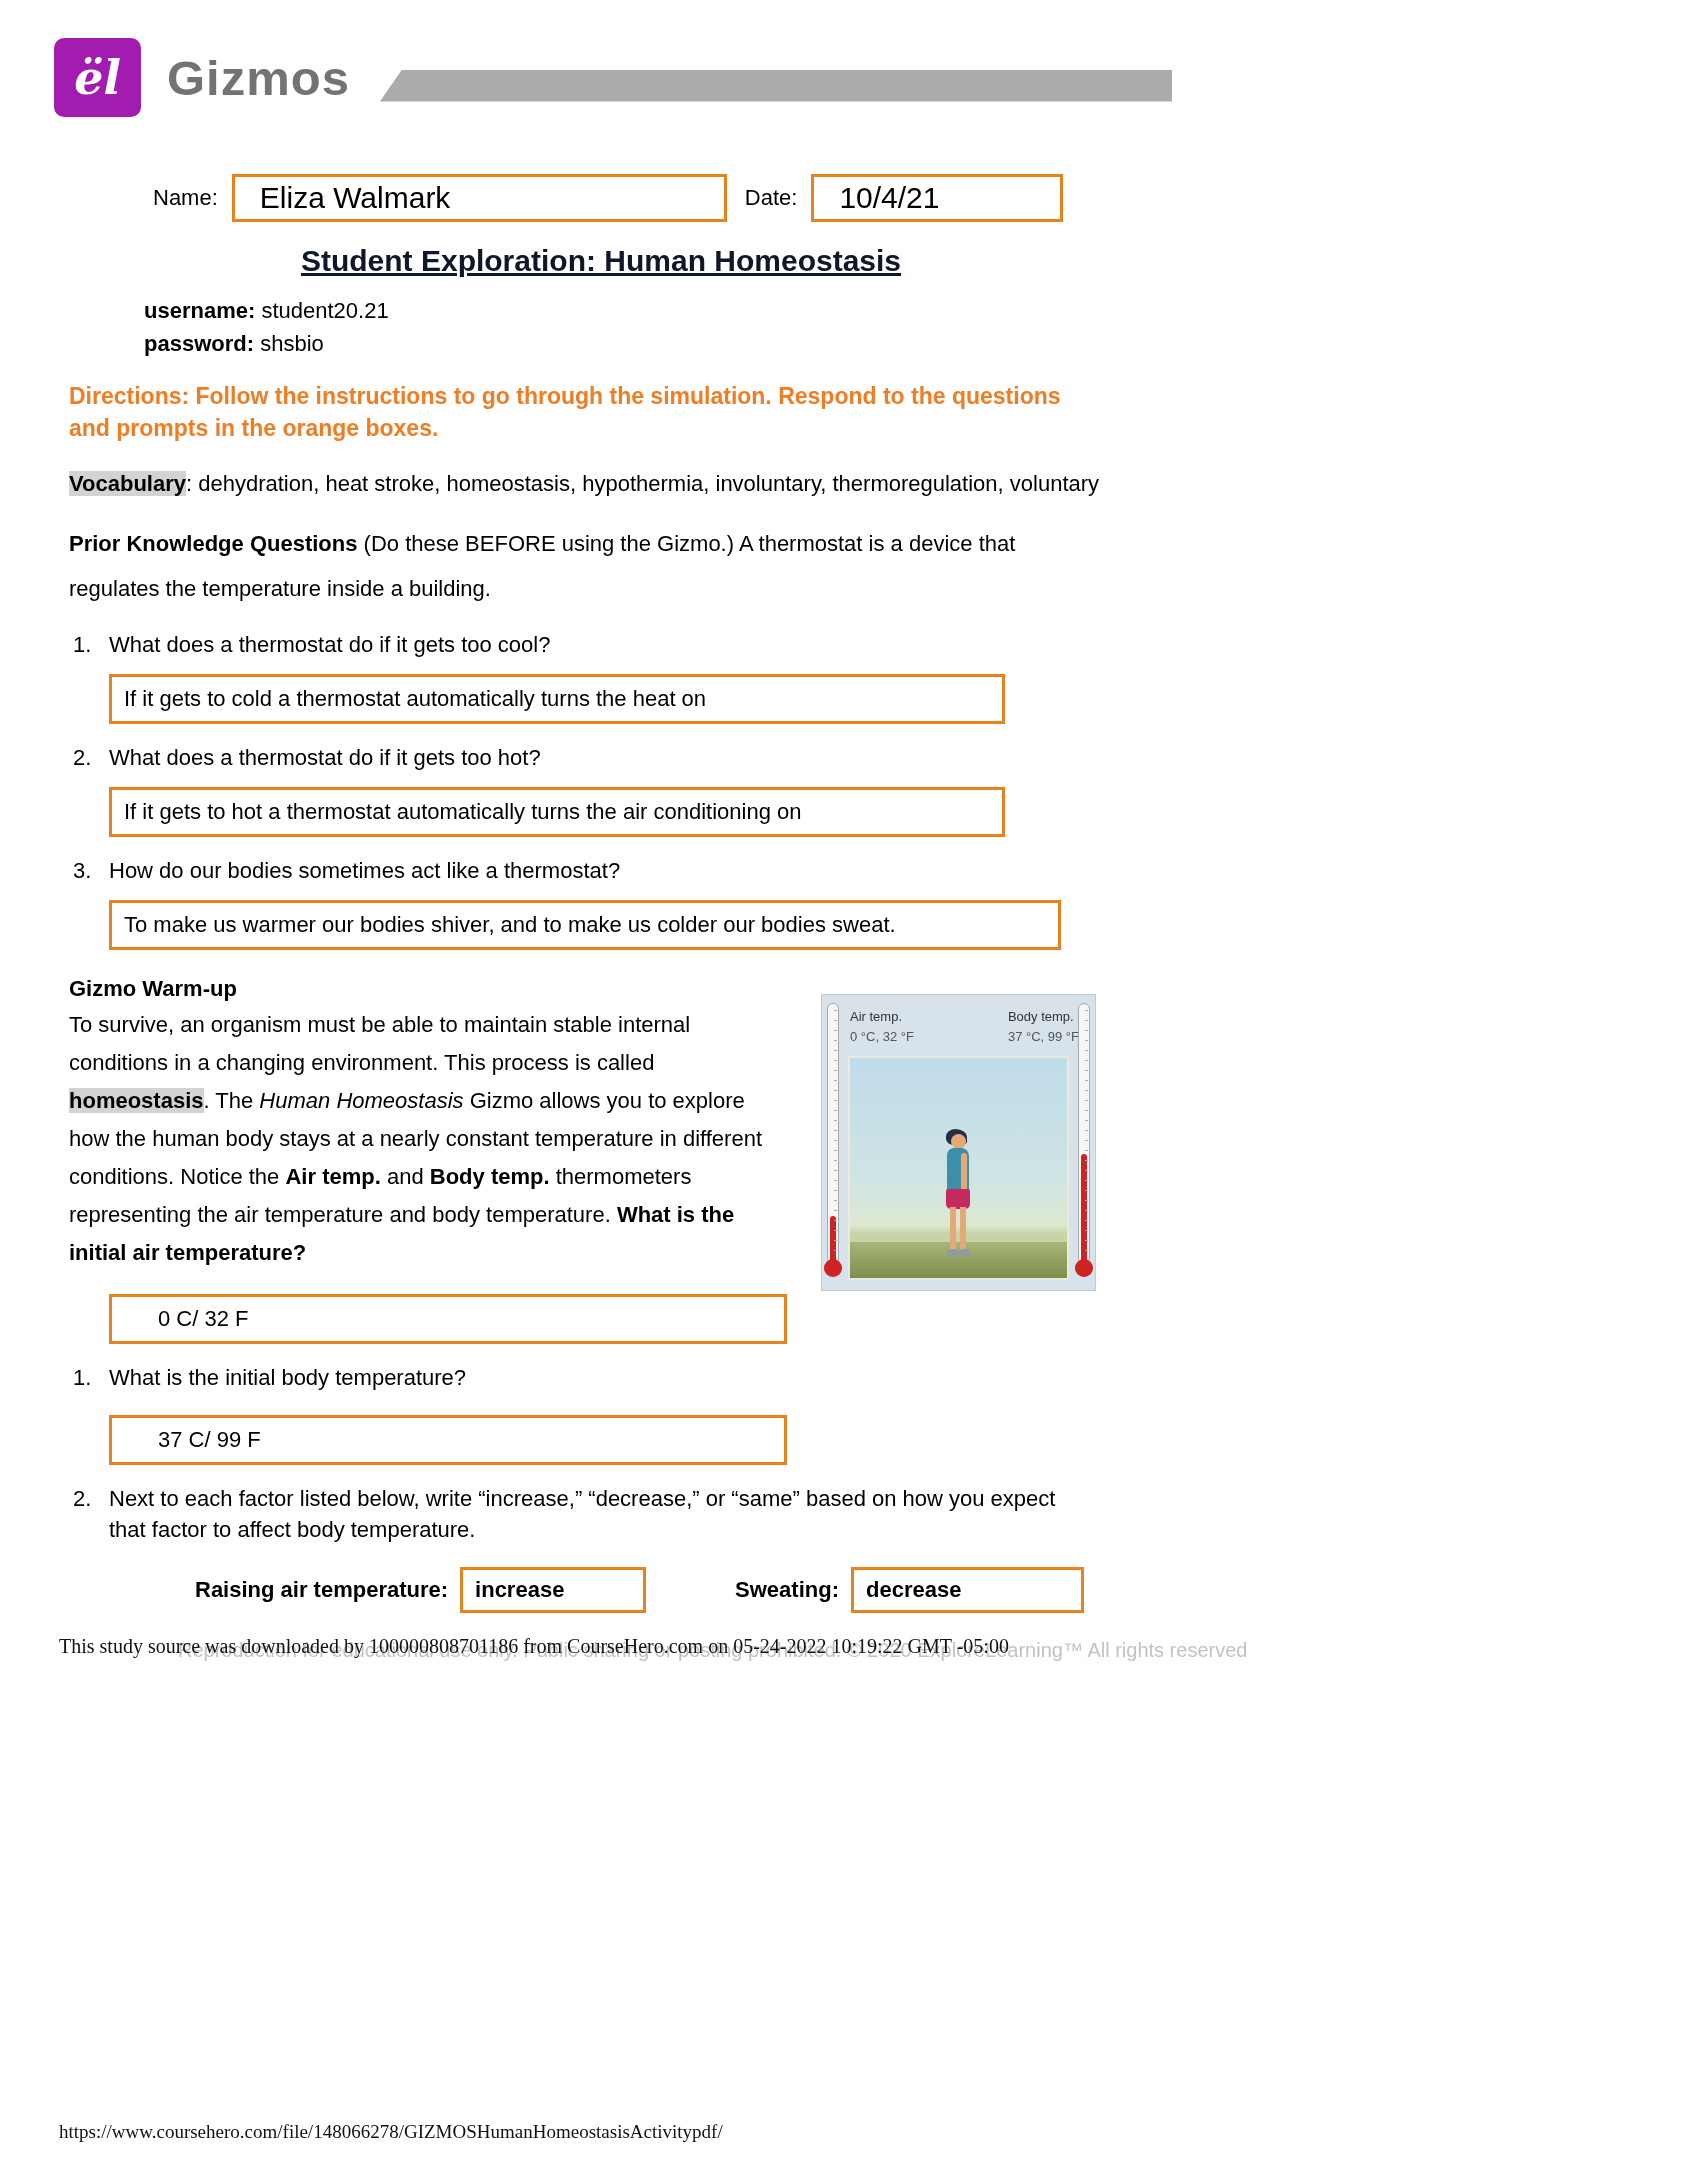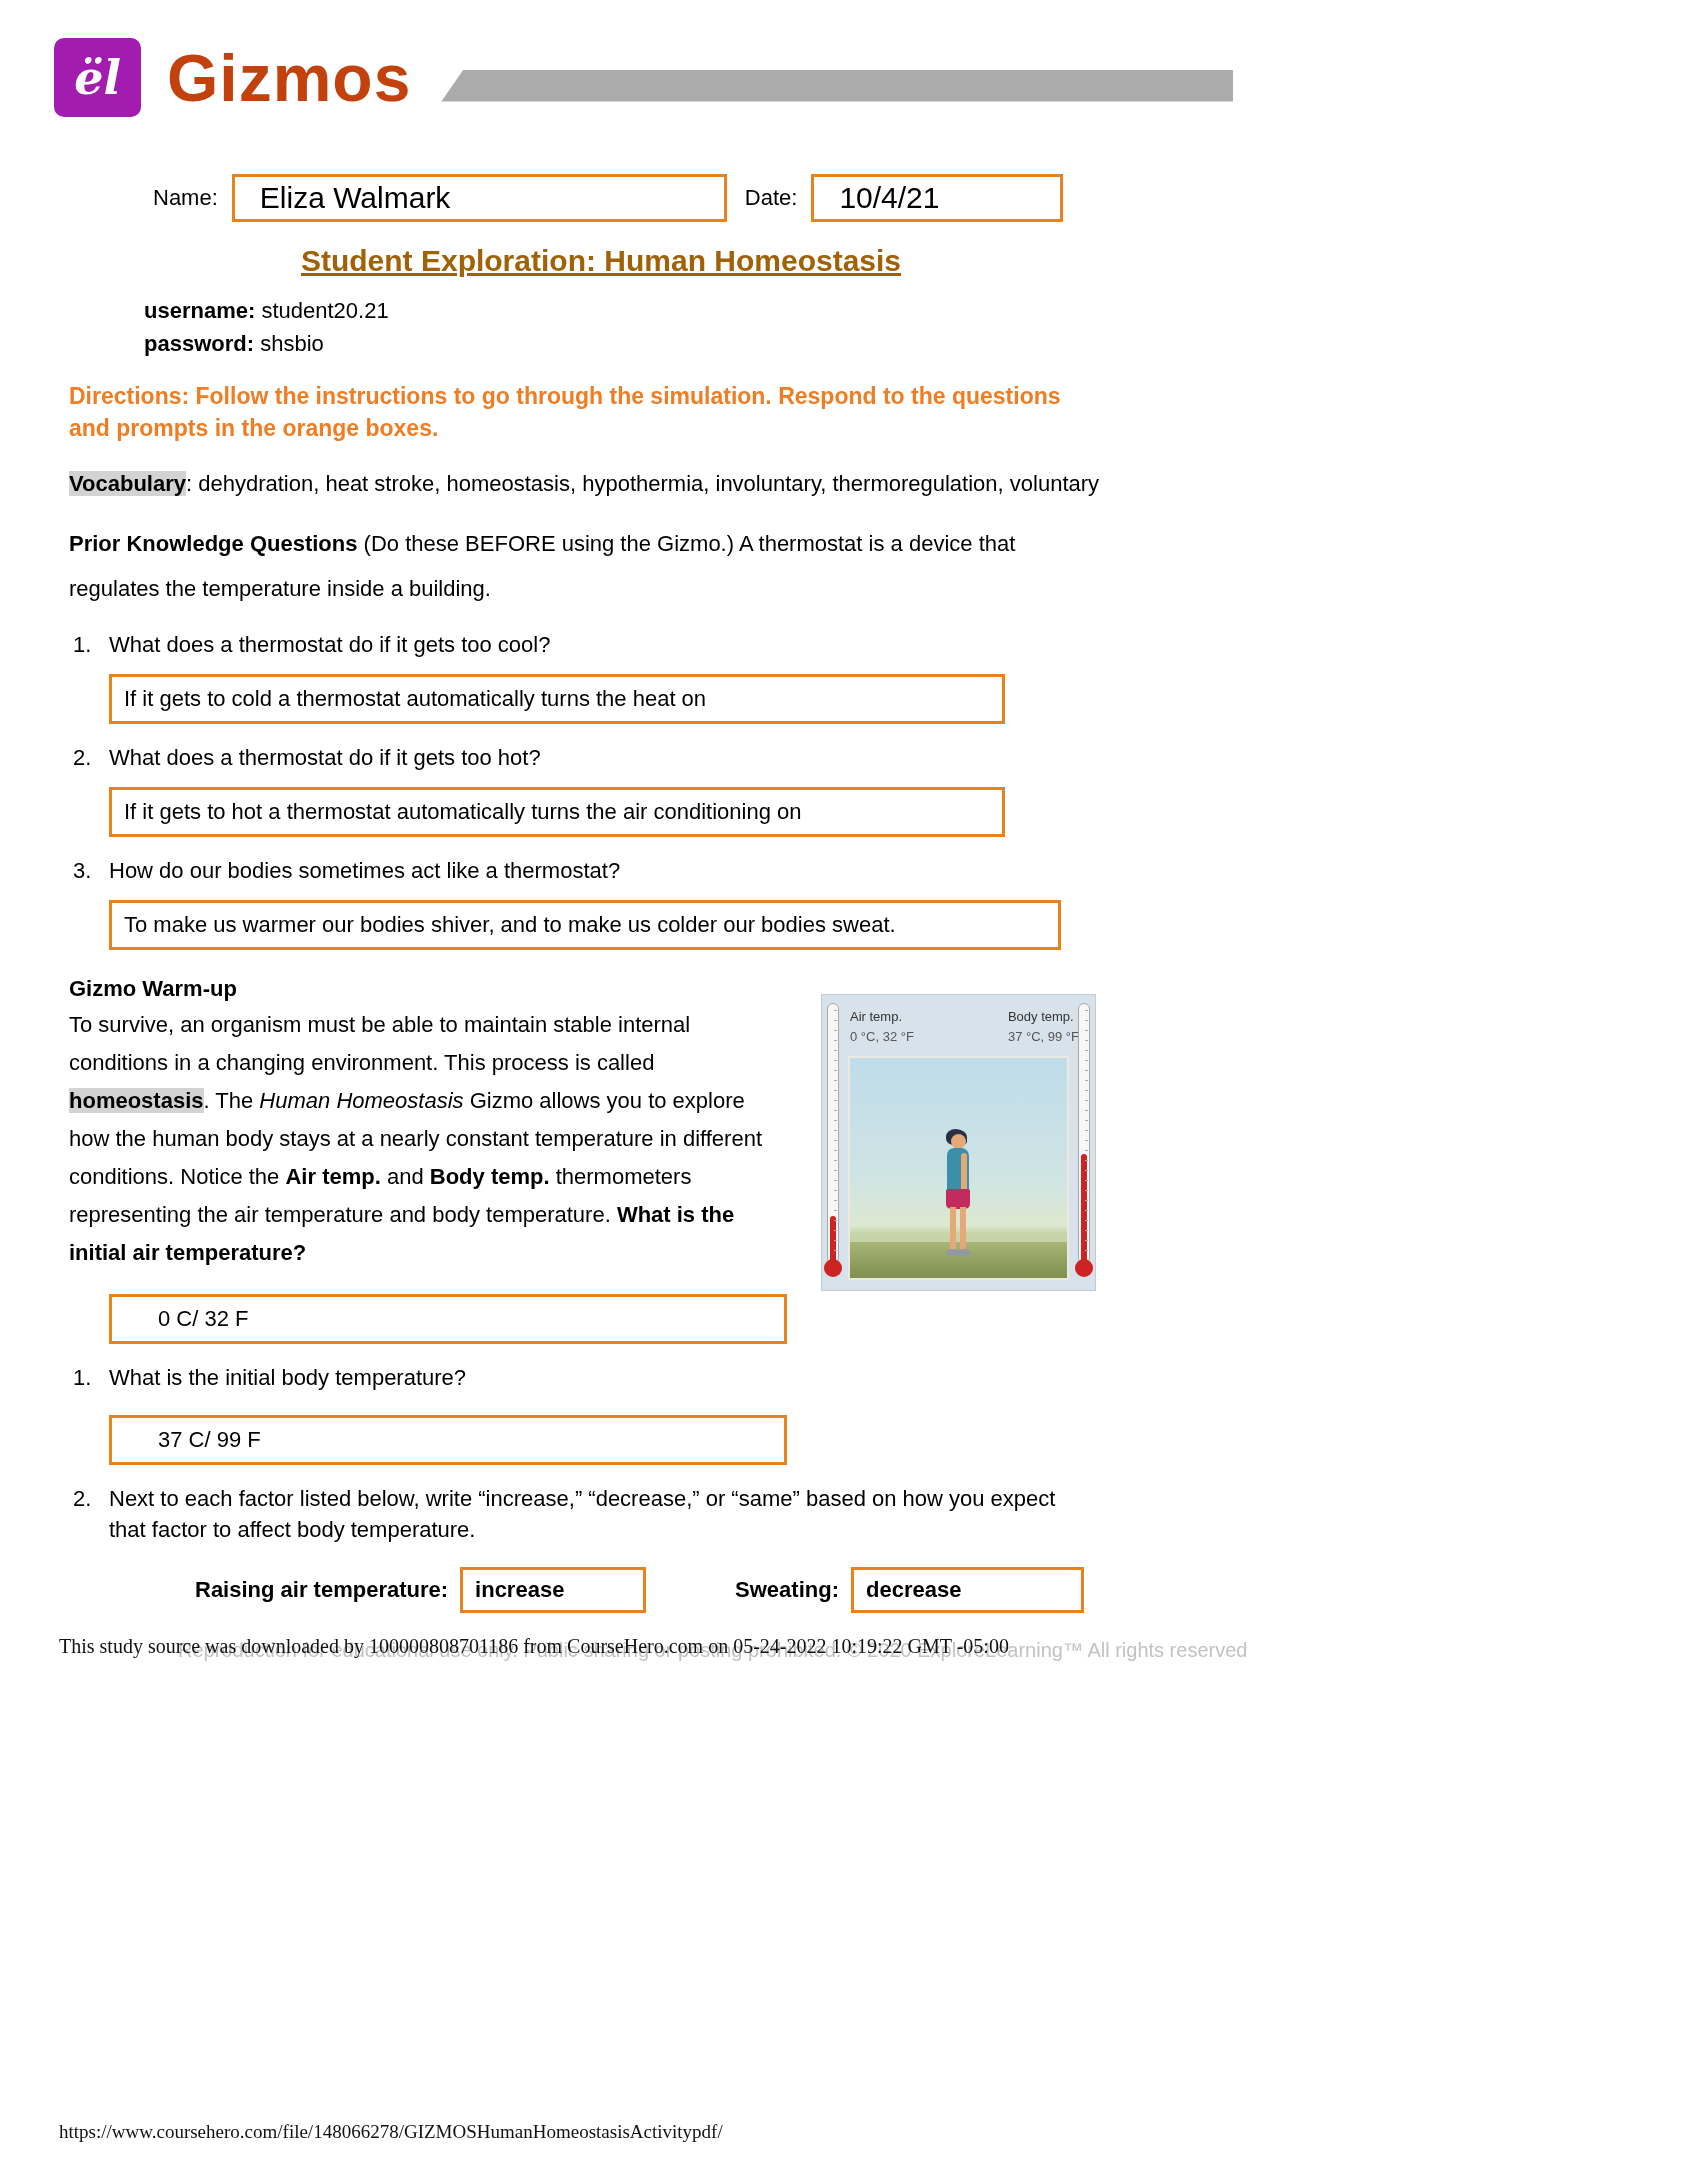--- a/index.html
+++ b/index.html
@@ -12,36 +12,36 @@
   }
   .page { position: absolute; inset: 0; overflow: hidden; }
 
   
   .brand-row { display: flex; align-items: center; padding: 38px 0 0 54px; }
   .logo-box {
     width: 87px; height: 79px; background: #a21caf; border-radius: 10px;
     display: flex; align-items: center; justify-content: center; flex: 0 0 auto;
   }
   .logo-glyph { font-family: "DejaVu Serif", serif; font-style: italic; font-weight: bold; font-size: 46px; color: #fff; }
-  .brand-name { font-size: 66px; font-weight: bold; color: #c2410c; margin-left: 26px; letter-spacing: 1px; }
+  .brand-name { font-size: 49px; font-weight: bold; color: #737373; margin-left: 26px; letter-spacing: 1px; }
   .brand-banner {
     height: 32px; width: 792px; background: #ABABAB; margin-left: 30px; margin-top: 16px;
     clip-path: polygon(22px 0, 100% 0, 100% 100%, 0 100%);
   }
 
   
   .name-row { display: flex; align-items: center; margin: 57px 0 0 153px; }
   .field { border: 3px solid #E8821E; height: 48px; display: flex; align-items: center; padding-left: 25px; font-size: 30px; }
   .name-field { width: 495px; margin-left: 14px; }
   .date-label { margin-left: 18px; }
   .date-field { width: 252px; margin-left: 14px; }
 
   .doc-title {
     margin-top: 22px; width: 1202px; text-align: center;
-    font-size: 30px; font-weight: bold; color: #a16207; text-decoration: underline;
+    font-size: 30px; font-weight: bold; color: #0f172a; text-decoration: underline;
   }
 
   .credentials { margin: 16px 0 0 144px; line-height: 33px; }
   .b { font-weight: bold; }
   .i { font-style: italic; }
   .hl { background: #D3D3D3; }
 
   .directions {
     margin: 20px 0 0 69px; width: 1000px;
     color: #EE7D23; font-weight: bold; line-height: 32px; font-size: 23px;

